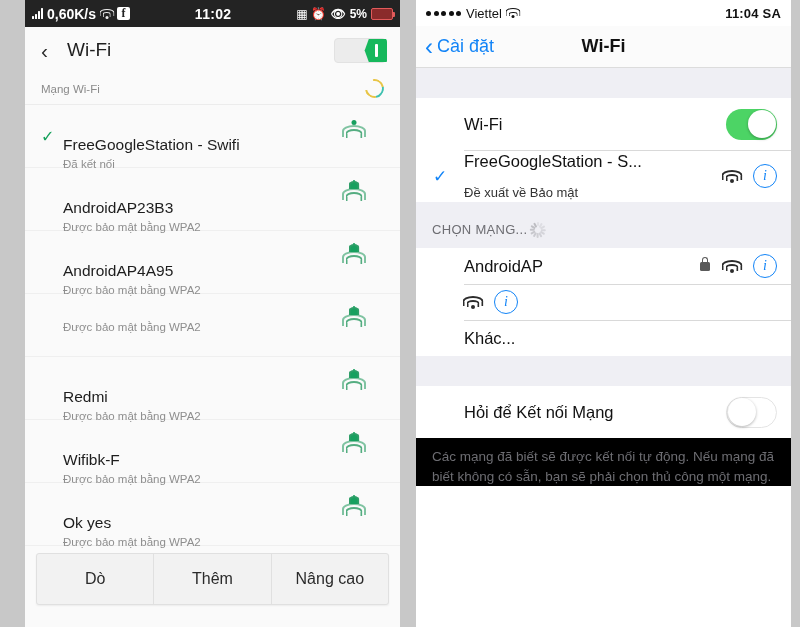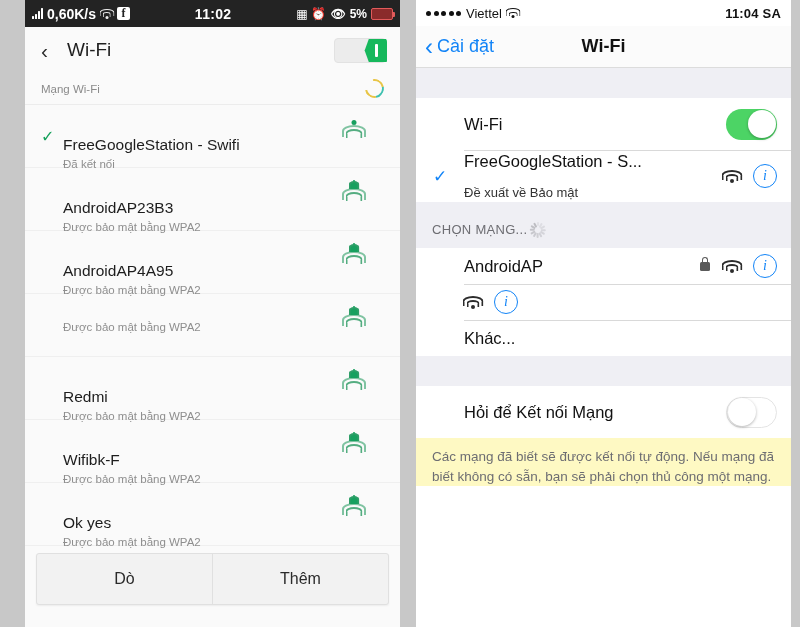--- a/index.html
+++ b/index.html
@@ -201,21 +201,21 @@
     background:#efeff4;padding:16px 0 7px 16px;box-sizing:border-box;
     display:flex;align-items:center;gap:3px;height:46px;
   }
   .ios-sect .t{font-size:13px;color:#6d6d72;letter-spacing:.3px;}
   .ios-spin{position:relative;width:16px;height:16px;}
   .ios-spin i{
     position:absolute;left:7px;top:0;width:1.6px;height:4.6px;
     background:#b8b8bd;border-radius:1px;transform-origin:0.8px 8px;
   }
   .ios-foot{
-    background:#fef9c3;padding:9px 16px 0 16px;font-size:13.5px;color:#6d6d72;
+    background:#000000;padding:9px 16px 0 16px;font-size:13.5px;color:#6d6d72;
     line-height:1.45;box-sizing:border-box;
   }
 </style>
 </head>
 <body>
 
 <div class="stage">
 
   <div class="android">
 
@@ -335,20 +335,21 @@
           <span class="wifi-ic"><span class="a1"></span><span class="a2"></span><span class="dot"></span><span class="lockbadge"></span></span>
         </span>
       </div>
 
       <div class="ghost-row"></div>
     </div>
 
     <div class="and-btnbar">
       <div class="and-btn">Dò</div>
       <div class="and-btn">Thêm</div>
+      <div class="and-btn">Nâng cao</div>
     </div>
   </div>
 
   <div class="ios">
 
     <div class="ios-status">
       <div class="left">
         <span class="dots">
             <i></i>
             <i></i>

